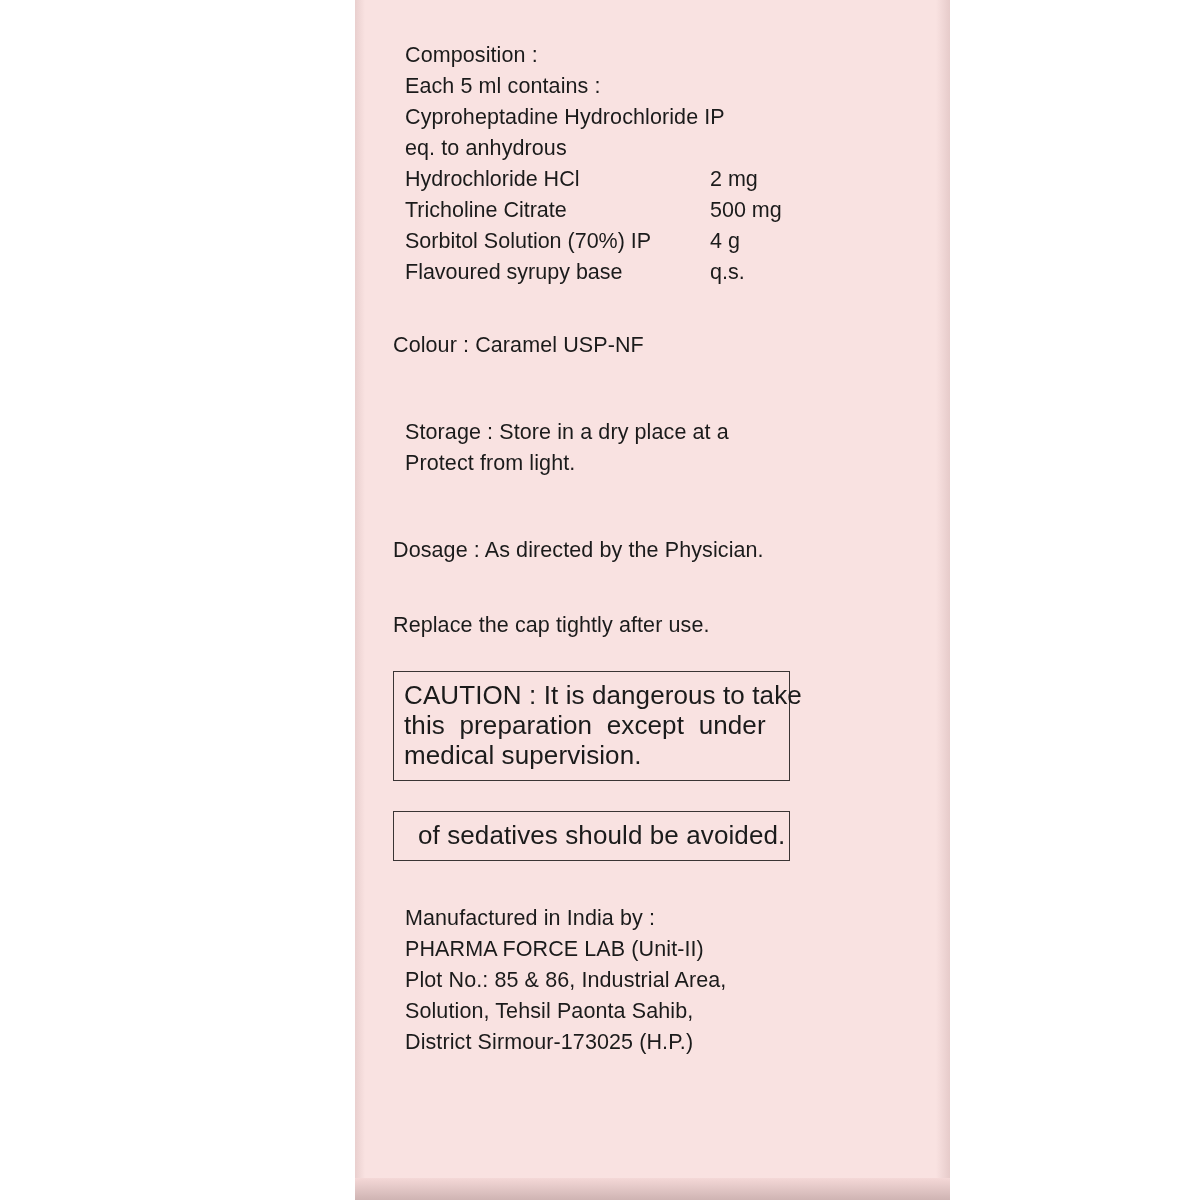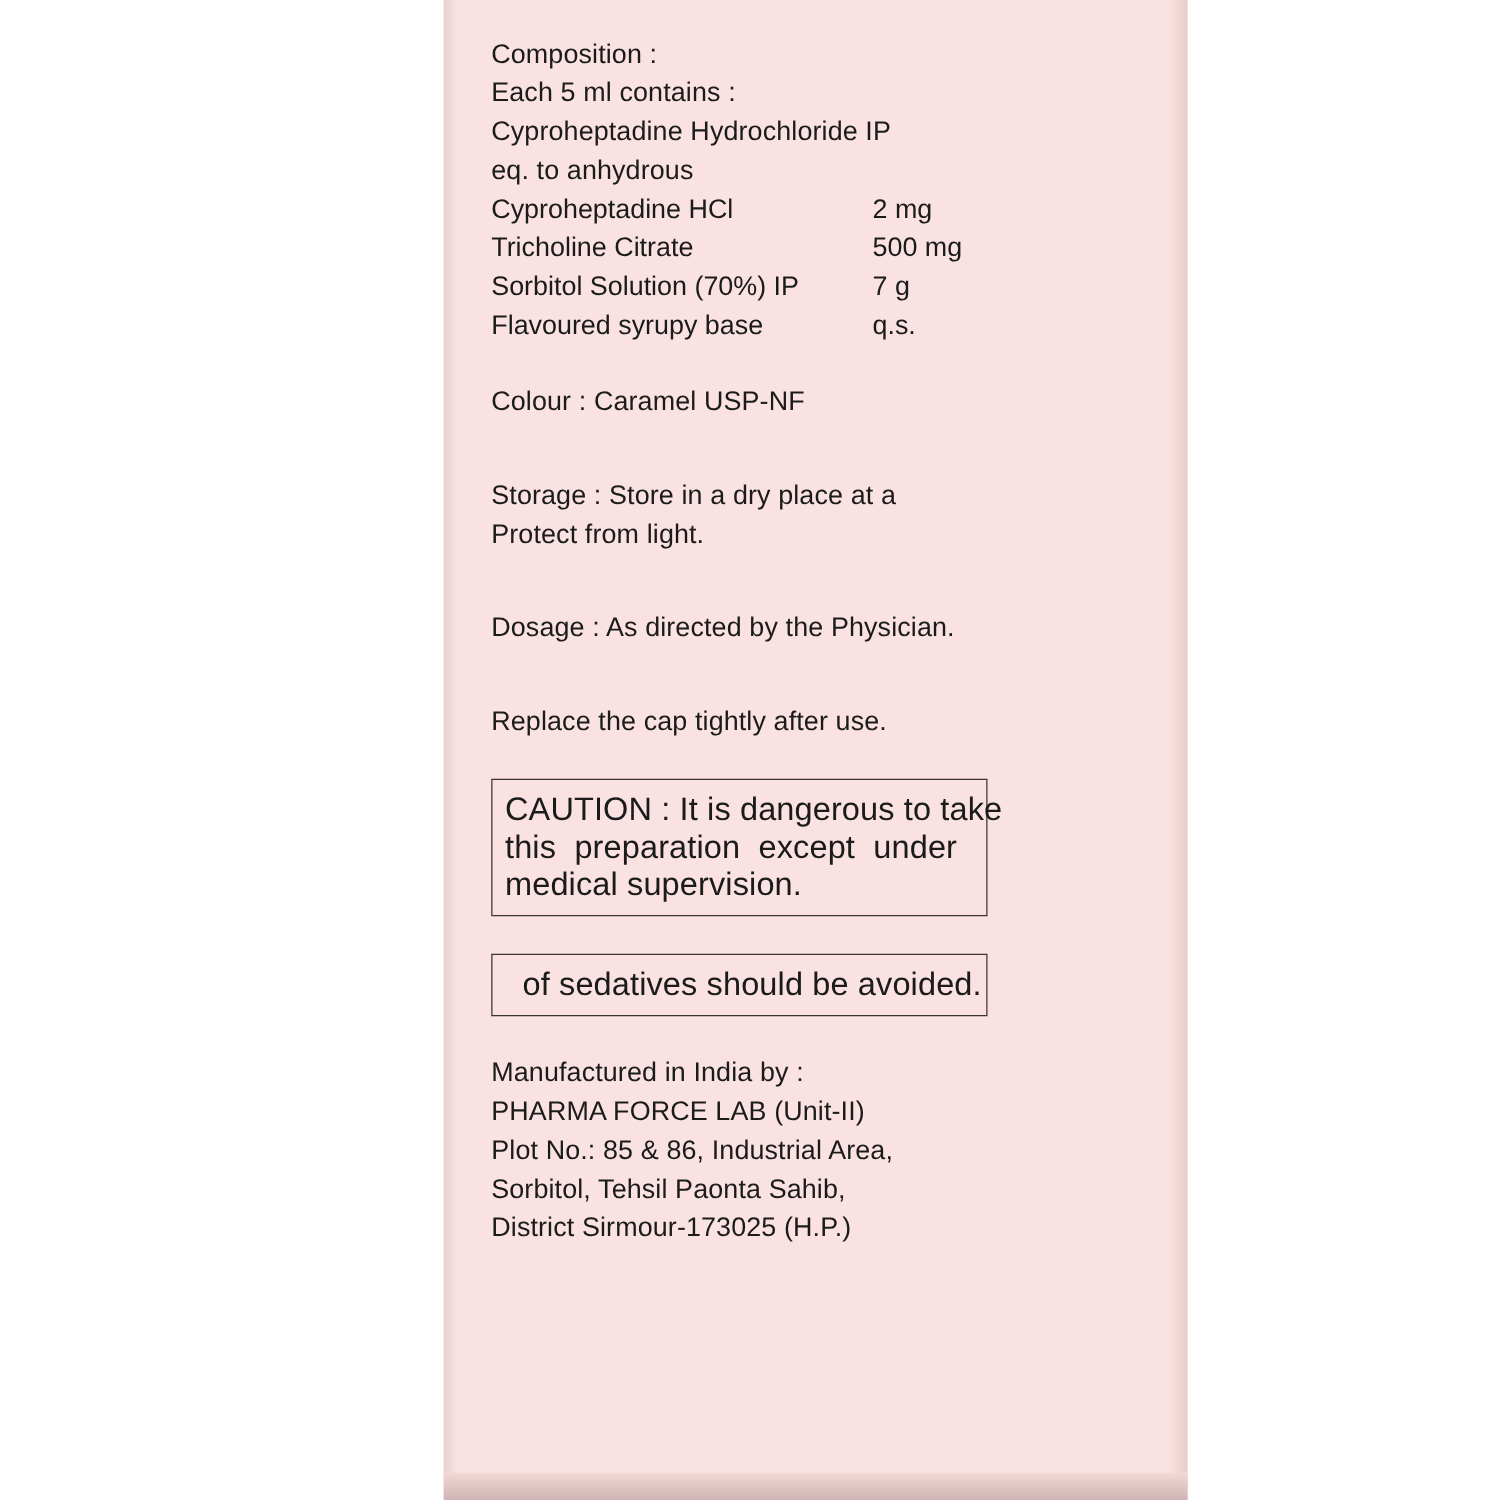--- a/index.html
+++ b/index.html
@@ -61,21 +61,21 @@
     width: 430px;
   }
   .line {
     font-size: 21.5px;
     line-height: 31px;
     color: #1b1b1b;
     white-space: pre;
     letter-spacing: 0.1px;
   }
   .block {
-    margin: 0;
+    margin: 12px;
     padding: 0;
   }
   .gap-md { height: 30px; }
   .gap-lg { height: 44px; }
 
   
   .comp-row {
     display: flex;
     align-items: baseline;
     font-size: 21.5px;
@@ -116,30 +116,30 @@
 
     <div id="content">
 
       <div class="block">
         <div class="line">Composition :</div>
         <div class="line">Each 5 ml contains :</div>
         <div class="line">Cyproheptadine Hydrochloride IP</div>
         <div class="line">eq. to anhydrous</div>
 
         <div class="comp-row">
-          <span class="name">Cyproheptadine HCl</span>
+          <span class="name">Hydrochloride HCl</span>
           <span class="amount">2 mg</span>
         </div>
         <div class="comp-row">
           <span class="name">Tricholine Citrate</span>
           <span class="amount">500 mg</span>
         </div>
         <div class="comp-row">
           <span class="name">Sorbitol Solution (70%) IP</span>
-          <span class="amount">7 g</span>
+          <span class="amount">4 g</span>
         </div>
         <div class="comp-row">
           <span class="name">Flavoured syrupy base</span>
           <span class="amount">q.s.</span>
         </div>
       </div>
 
       <div class="gap-md"></div>
 
       <div class="line">Colour : Caramel USP-NF</div>
@@ -172,19 +172,19 @@
       <div class="boxed">
         <div class="line center-ish" style="padding-left:14px;">of sedatives should be avoided.</div>
       </div>
 
       <div class="gap-md"></div>
 
       <div class="block">
         <div class="line">Manufactured in India by :</div>
         <div class="line">PHARMA FORCE LAB (Unit-II)</div>
         <div class="line">Plot No.: 85 &amp; 86, Industrial Area,</div>
-        <div class="line">Sorbitol, Tehsil Paonta Sahib,</div>
+        <div class="line">Solution, Tehsil Paonta Sahib,</div>
         <div class="line">District Sirmour-173025 (H.P.)</div>
       </div>
 
     </div>
   </div>
 </div>
 
 </body></html>

